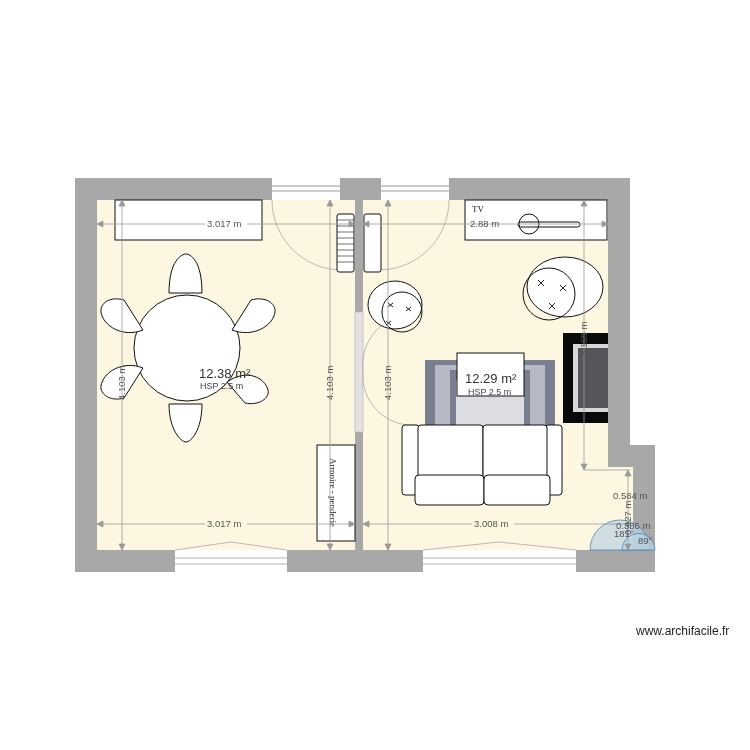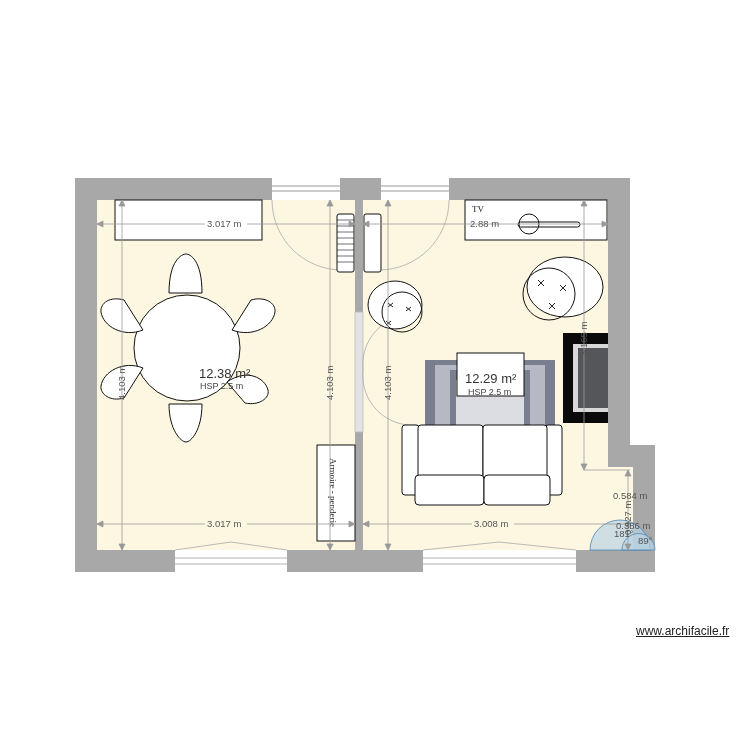--- a/index.html
+++ b/index.html
@@ -2,21 +2,21 @@
 <html><head>
 <meta charset="utf-8">
 <style>
   html,body{margin:0;padding:0;background:#ffffff;}
   body{width:750px;height:750px;position:relative;overflow:hidden;font-family:"Liberation Sans",sans-serif;}
   #plan{position:absolute;left:0;top:0;}
   .dim{font-family:"Liberation Sans",sans-serif;font-size:9.5px;fill:#555;}
   .area{font-family:"Liberation Sans",sans-serif;font-size:13px;fill:#333;}
   .hsp{font-family:"Liberation Sans",sans-serif;font-size:9px;fill:#444;}
   .serif{font-family:"Liberation Serif",serif;font-size:9px;fill:#222;}
-  .credit{position:absolute;left:636px;top:624px;font-size:12px;color:#222;font-family:"Liberation Sans",sans-serif;text-decoration:underline;}
+  .credit{position:absolute;left:636px;top:624px;font-size:12px;color:#222;font-family:"Liberation Sans",sans-serif;}
 </style>
 </head>
 <body>
 
 <svg id="plan" width="750" height="750" viewBox="0 0 750 750" xmlns="http://www.w3.org/2000/svg">
 
   <g>
     <path d="M75 178 H630 V445 H655 V572 H75 Z" fill="#a8a8a8"></path>
 
     <rect x="97" y="200" width="258" height="350" fill="#fdf7e1"></rect>

